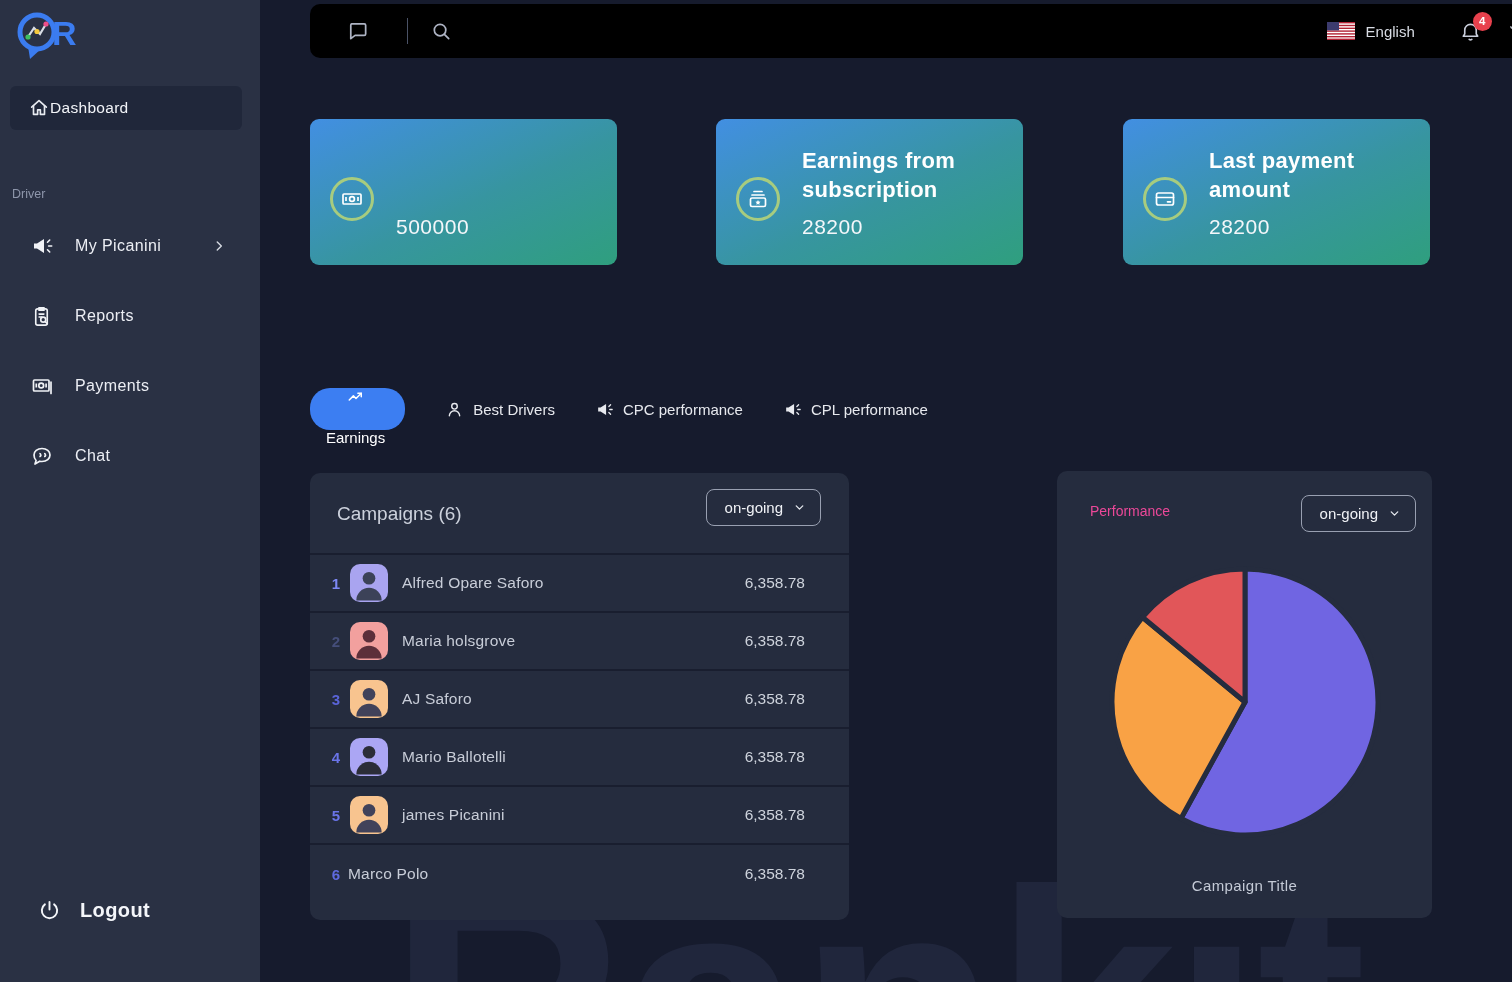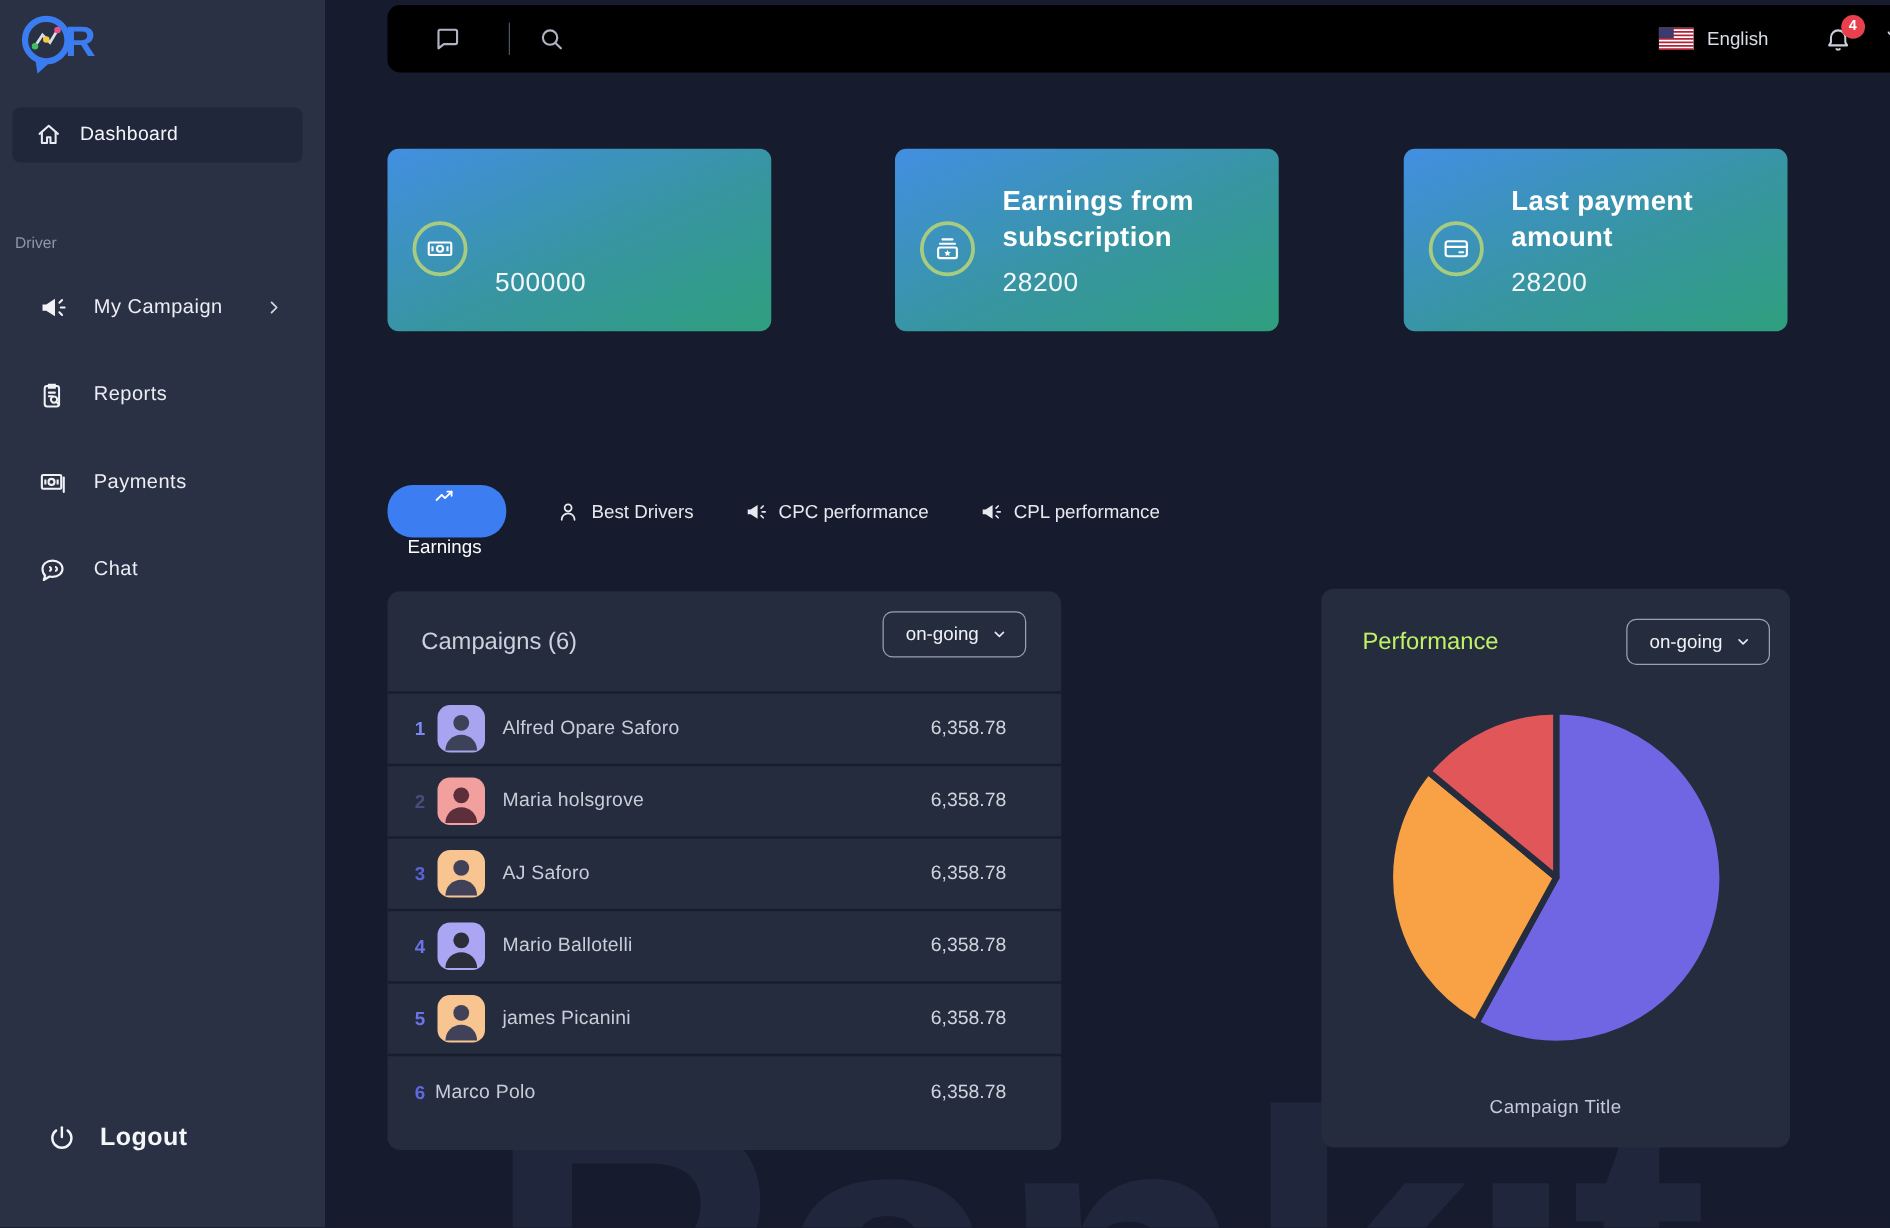--- a/index.html
+++ b/index.html
@@ -21,21 +21,21 @@
 
   
   .sidebar {
     position:absolute; left:0; top:0; width:260px; height:982px;
     background:#2a3144; z-index:2;
   }
   .logo { position:absolute; left:12px; top:10px; }
   .dash-item {
     position:absolute; left:10px; top:86px; width:232px; height:44px;
     background:#20273a; border-radius:6px; display:flex; align-items:center;
-    gap:14px; padding-left:18px; cursor:pointer;
+    padding-left:18px; cursor:pointer;
   }
   .dash-item span { font-size:15.5px; color:#f2f4f8; letter-spacing:.3px; }
   .section-label {
     position:absolute; left:12px; top:187px; font-size:12.5px; color:#8e96ab;
   }
   .nav-item {
     position:absolute; left:0; width:260px; height:44px;
     display:flex; align-items:center; cursor:pointer;
   }
   .nav-item .ico { width:24px; margin-left:30px; }
@@ -126,21 +126,21 @@
   }
   .row:last-child { border-bottom:none; }
   .row .rank { width:16px; text-align:center; font-size:15px; font-weight:700; }
   .row .r-avatar {
     width:38px; height:38px; border-radius:10px; margin:0 10px 0 6px; overflow:hidden; flex:0 0 auto;
   }
   .row .r-name { margin-left:4px; font-size:15.5px; color:#c8cdd8; letter-spacing:.2px; }
   .row .r-value { margin-left:auto; font-size:15.5px; color:#ced3dc; }
 
   .perf-header { position:relative; height:84px; }
-  .perf-title { position:absolute; left:33px; top:32px; font-size:19px; color:#bef264; }
+  .perf-title { position:absolute; left:33px; top:32px; font-size:14px; color:#ec4899; }
   .perf-header .dropdown { right:16px; top:24px; }
   .pie-wrap { position:absolute; left:41px; top:84px; }
   .pie-caption {
     position:absolute; left:0; width:100%; top:406px; text-align:center;
     font-size:15px; color:#c4cad6; letter-spacing:.4px;
   }
 </style>
 </head>
 <body>
 
@@ -171,21 +171,21 @@
 
   <div class="section-label">Driver</div>
 
   <div class="nav-item" style="top:224px;">
     <span class="ico">
       <svg width="24" height="24" viewBox="0 0 24 24" fill="#f0f2f6">
         <path d="M14 5 L7 9.5 H4 v5 h3 l7 4.5 z"></path>
         <path d="M17.5 8.2l2.2-2.2M18.6 12h3.1M17.5 15.8l2.2 2.2" stroke="#f0f2f6" stroke-width="1.6" stroke-linecap="round" fill="none"></path>
       </svg>
     </span>
-    <span class="lbl">My Campaign</span>
+    <span class="lbl">My Picanini</span>
     <span class="chev">
       <svg width="14" height="14" viewBox="0 0 24 24" fill="none" stroke="#d6dae2" stroke-width="2.4" stroke-linecap="round" stroke-linejoin="round">
           <path d="M9 5l7 7-7 7"></path>
         </svg>
     </span>
   </div>
 
   <div class="nav-item" style="top:294px;">
     <span class="ico">
       <svg width="23" height="23" viewBox="0 0 24 24" fill="none" stroke="#f0f2f6" stroke-width="1.7" stroke-linecap="round">

